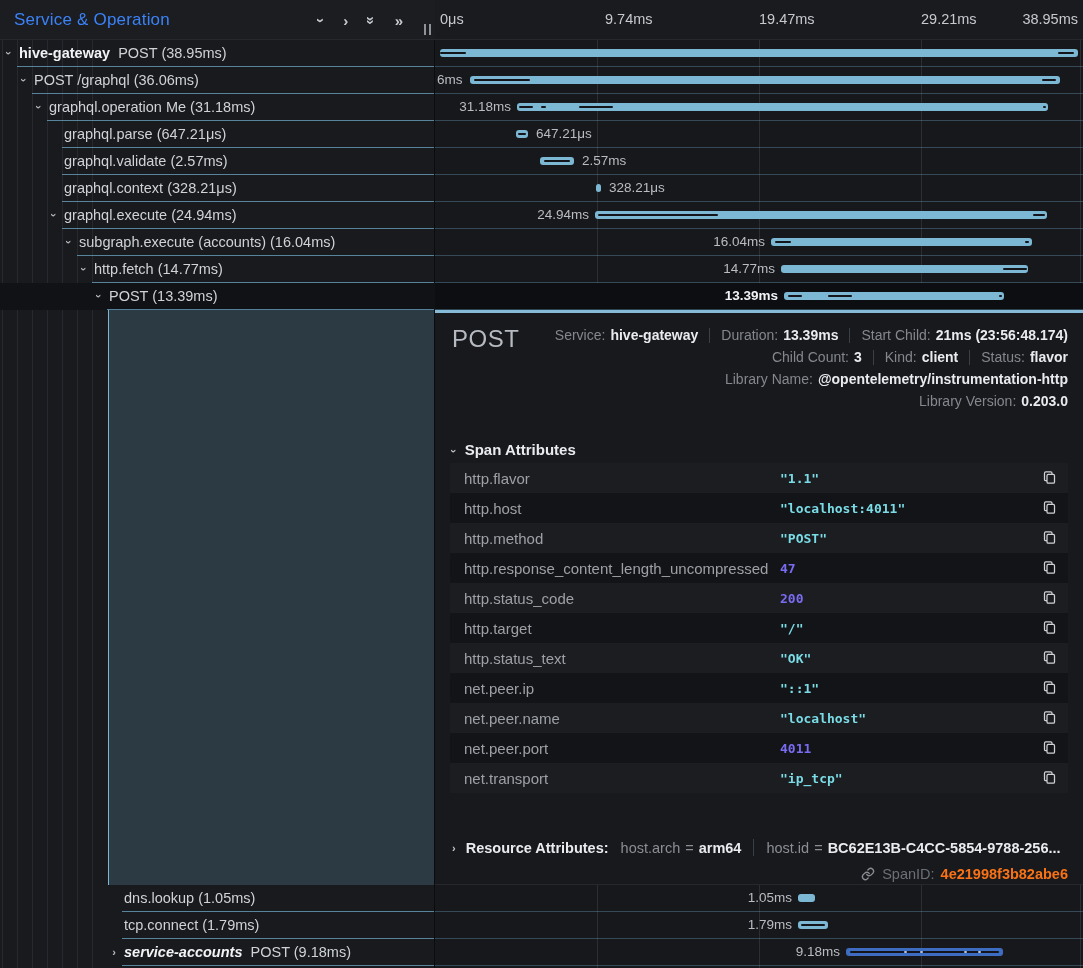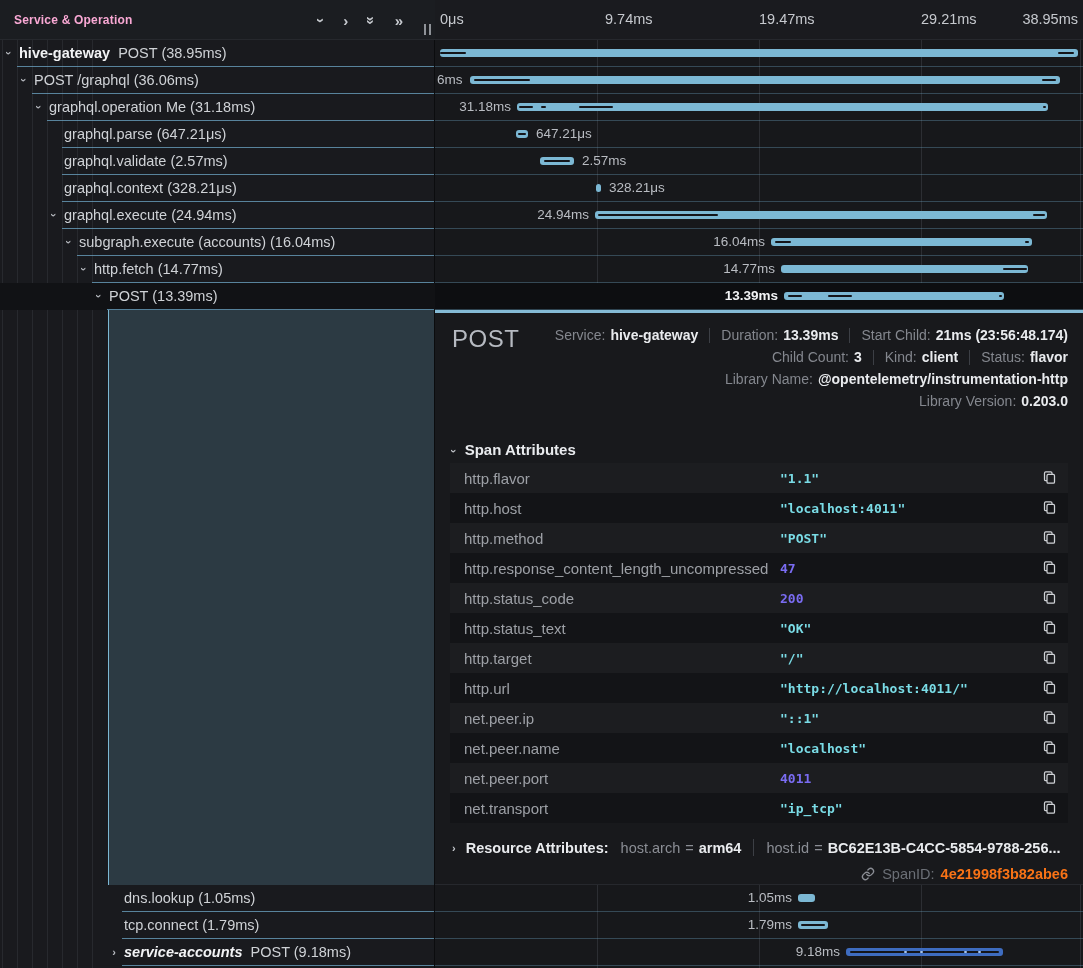--- a/index.html
+++ b/index.html
@@ -7,21 +7,21 @@
   .app {
     position:relative; width:1083px; height:968px; overflow:hidden;
     background:#17181b; font-family:"Liberation Sans", sans-serif;
     color:#d6d8db;
   }
   
   .left-panel { position:absolute; left:0; top:0; width:435px; height:968px;
     background:#191a1e; border-right:1px solid #0b0c0e; }
   .left-header { position:absolute; left:0; top:0; width:435px; height:40px;
     background:#1b1d21; border-bottom:1px solid #26282d; display:flex; align-items:center; }
-  .left-title { font-size:12px; font-weight:700; color:#f9a8d4; padding-left:14px; letter-spacing:.2px; }
+  .left-title { font-size:17px; font-weight:400; color:#3b82f6; padding-left:14px; letter-spacing:.2px; }
   .toolbar { position:absolute; right:32px; top:0; height:40px; display:flex; align-items:center; gap:19px; }
   .tb-icon { color:#c6c9ce; font-size:15px; font-weight:700; cursor:pointer; line-height:1; }
   .rot90 { display:inline-block; transform:rotate(90deg); }
   .drag-handle { position:absolute; right:4px; top:24px; display:flex; gap:3px; }
   .drag-handle i { display:block; width:2px; height:11px; background:#8f9298; }
   .guides { position:absolute; left:0; top:40px; width:435px; height:928px; }
   .guides i { position:absolute; top:0; bottom:0; width:1px; background:#27292e; }
   
   .trow-l { position:absolute; left:0; width:435px; height:27px; cursor:pointer; }
   .trow-l.selected { background:#111215; }
@@ -346,38 +346,30 @@
         </div>
         <div class="attr-row">
           <span class="attr-key">http.status_code</span>
           <span class="attr-val num">200</span>
           <span class="copy-btn"><svg width="15" height="15" viewBox="0 0 24 24" fill="none" stroke="#cfd2d6" stroke-width="2">
               <rect x="8" y="7" width="12" height="14" rx="2"></rect>
               <path d="M16 7V5a2 2 0 0 0-2-2H6a2 2 0 0 0-2 2v10a2 2 0 0 0 2 2h2"></path>
             </svg></span>
         </div>
         <div class="attr-row">
+          <span class="attr-key">http.target</span>
+          <span class="attr-val str">"/"</span>
+          <span class="copy-btn"><svg width="15" height="15" viewBox="0 0 24 24" fill="none" stroke="#cfd2d6" stroke-width="2">
+              <rect x="8" y="7" width="12" height="14" rx="2"></rect>
+              <path d="M16 7V5a2 2 0 0 0-2-2H6a2 2 0 0 0-2 2v10a2 2 0 0 0 2 2h2"></path>
+            </svg></span>
+        </div>
+        <div class="attr-row">
           <span class="attr-key">http.status_text</span>
           <span class="attr-val str">"OK"</span>
-          <span class="copy-btn"><svg width="15" height="15" viewBox="0 0 24 24" fill="none" stroke="#cfd2d6" stroke-width="2">
-              <rect x="8" y="7" width="12" height="14" rx="2"></rect>
-              <path d="M16 7V5a2 2 0 0 0-2-2H6a2 2 0 0 0-2 2v10a2 2 0 0 0 2 2h2"></path>
-            </svg></span>
-        </div>
-        <div class="attr-row">
-          <span class="attr-key">http.target</span>
-          <span class="attr-val str">"/"</span>
-          <span class="copy-btn"><svg width="15" height="15" viewBox="0 0 24 24" fill="none" stroke="#cfd2d6" stroke-width="2">
-              <rect x="8" y="7" width="12" height="14" rx="2"></rect>
-              <path d="M16 7V5a2 2 0 0 0-2-2H6a2 2 0 0 0-2 2v10a2 2 0 0 0 2 2h2"></path>
-            </svg></span>
-        </div>
-        <div class="attr-row">
-          <span class="attr-key">http.url</span>
-          <span class="attr-val str">"http://localhost:4011/"</span>
           <span class="copy-btn"><svg width="15" height="15" viewBox="0 0 24 24" fill="none" stroke="#cfd2d6" stroke-width="2">
               <rect x="8" y="7" width="12" height="14" rx="2"></rect>
               <path d="M16 7V5a2 2 0 0 0-2-2H6a2 2 0 0 0-2 2v10a2 2 0 0 0 2 2h2"></path>
             </svg></span>
         </div>
         <div class="attr-row">
           <span class="attr-key">net.peer.ip</span>
           <span class="attr-val str">"::1"</span>
           <span class="copy-btn"><svg width="15" height="15" viewBox="0 0 24 24" fill="none" stroke="#cfd2d6" stroke-width="2">
               <rect x="8" y="7" width="12" height="14" rx="2"></rect>

